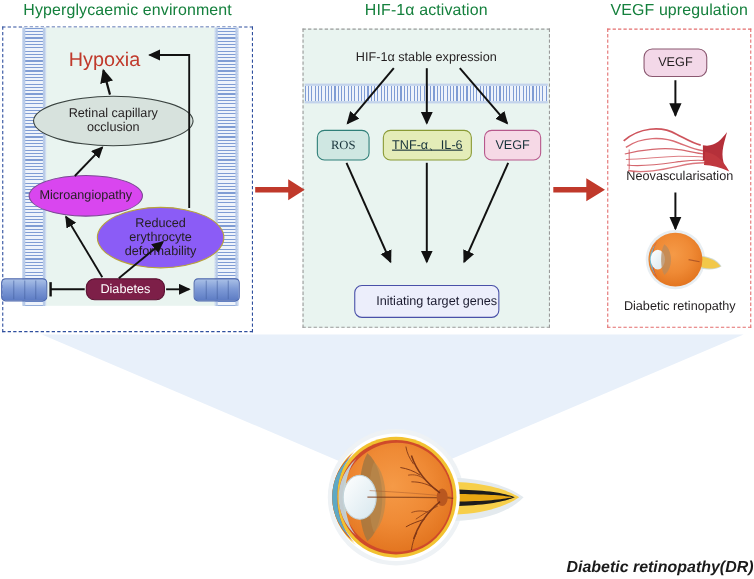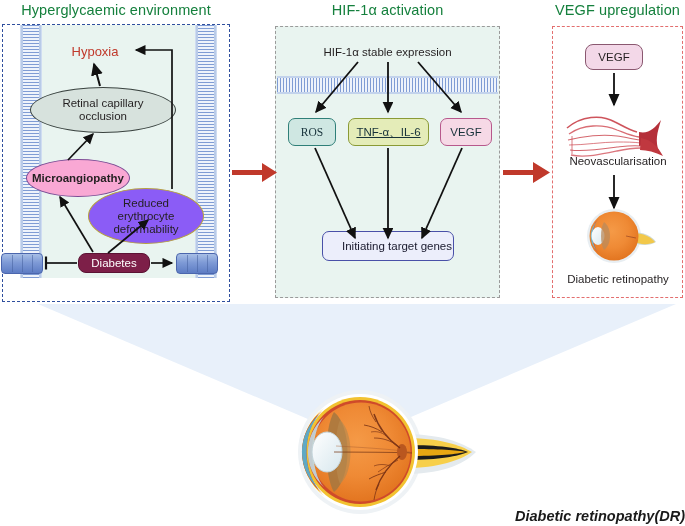--- a/index.html
+++ b/index.html
@@ -62,40 +62,40 @@
   .pill i{
     position:absolute;top:1px;bottom:1px;width:1px;background:#46609f;opacity:.55;
   }
   
   .ell{
     position:absolute;border-radius:50%;box-sizing:border-box;
     display:flex;align-items:center;justify-content:center;
     font-size:11.5px;line-height:13px;color:#231f20;
   }
   .ell-grey{background:#d7e2dd;border:1.4px solid #3a4340;}
-  .ell-pink{background:#f9a8d4;border:1.4px solid #7b4a94;font-weight:bold;}
+  .ell-pink{background:#d946ef;border:1.4px solid #7b4a94;}
   .ell-yellow{background:#8b5cf6;border:1.4px solid #b8a23e;}
   
   .box{
     position:absolute;box-sizing:border-box;border-radius:7px;
     display:flex;align-items:center;justify-content:center;text-align:left;
     font-size:11.5px;line-height:13px;
   }
   .box-diabetes{
     background:#7d1f48;border:1px solid #5c1334;color:#ffffff;
     border-radius:8px;font-size:11.5px;
   }
   .box-ros{background:#cfe7e2;border:1.4px solid #2f7f78;color:#17323a;font-family:Liberation Serif, serif;}
   .box-tnf{background:#e4ecb8;border:1.4px solid #8a9a35;color:#17323a;}
   .box-vegf{background:#f6d9e6;border:1.4px solid #b7588c;color:#17323a;}
   .box-genes{background:#eceefb;border:1.4px solid #4950a8;color:#1a1a2e;}
   .box-vegf2{background:#f3d8e8;border:1.5px solid #8a5870;color:#231f20;border-radius:8px;}
   
   .lbl{position:absolute;font-size:11.5px;color:#231f20;white-space:nowrap;text-align:center;}
-  .lbl-hypoxia{color:#c0392b;font-size:13px;}
+  .lbl-hypoxia{color:#c0392b;font-size:18px;}
   
   svg.ovl{position:absolute;left:0;top:0;width:685px;height:526px;overflow:visible;pointer-events:none;}
   
   .caption{
     position:absolute;width:100%;text-align:right;
     font-size:14.5px;font-style:italic;font-weight:bold;color:#1a1a1a;
   }
 </style>
 </head>
 <body>
@@ -147,21 +147,21 @@
   <div class="panel panel-mid"></div>
 
   <div class="memb-h" style="left:277px;top:76px;width:221px;"></div>
 
   <div class="lbl" style="left:300px;top:46px;width:175px;">HIF-1α stable expression</div>
 
   <div class="box box-ros" style="left:288px;top:118px;width:48px;height:28px;">ROS</div>
   <div class="box box-tnf" style="left:348px;top:118px;width:81px;height:28px;text-decoration:underline;">TNF-α、IL-6</div>
   <div class="box box-vegf" style="left:440px;top:118px;width:52px;height:28px;">VEGF</div>
 
-  <div class="box box-genes" style="left:322px;top:231px;width:132px;height:30px;padding-left:18px;">Initiating target genes</div>
+  <div class="box box-genes" style="left:322px;top:259px;width:132px;height:30px;padding-left:18px;">Initiating target genes</div>
 
   <div class="panel panel-right"></div>
 
   <div class="box box-vegf2" style="left:585px;top:44px;width:58px;height:26px;">VEGF</div>
 
   <div class="lbl" style="left:553px;top:155px;width:130px;">Neovascularisation</div>
 
   <div class="lbl" style="left:553px;top:273px;width:130px;">Diabetic retinopathy</div>
 
   <div class="caption" style="left:0;top:508px;">Diabetic retinopathy(DR)</div>

